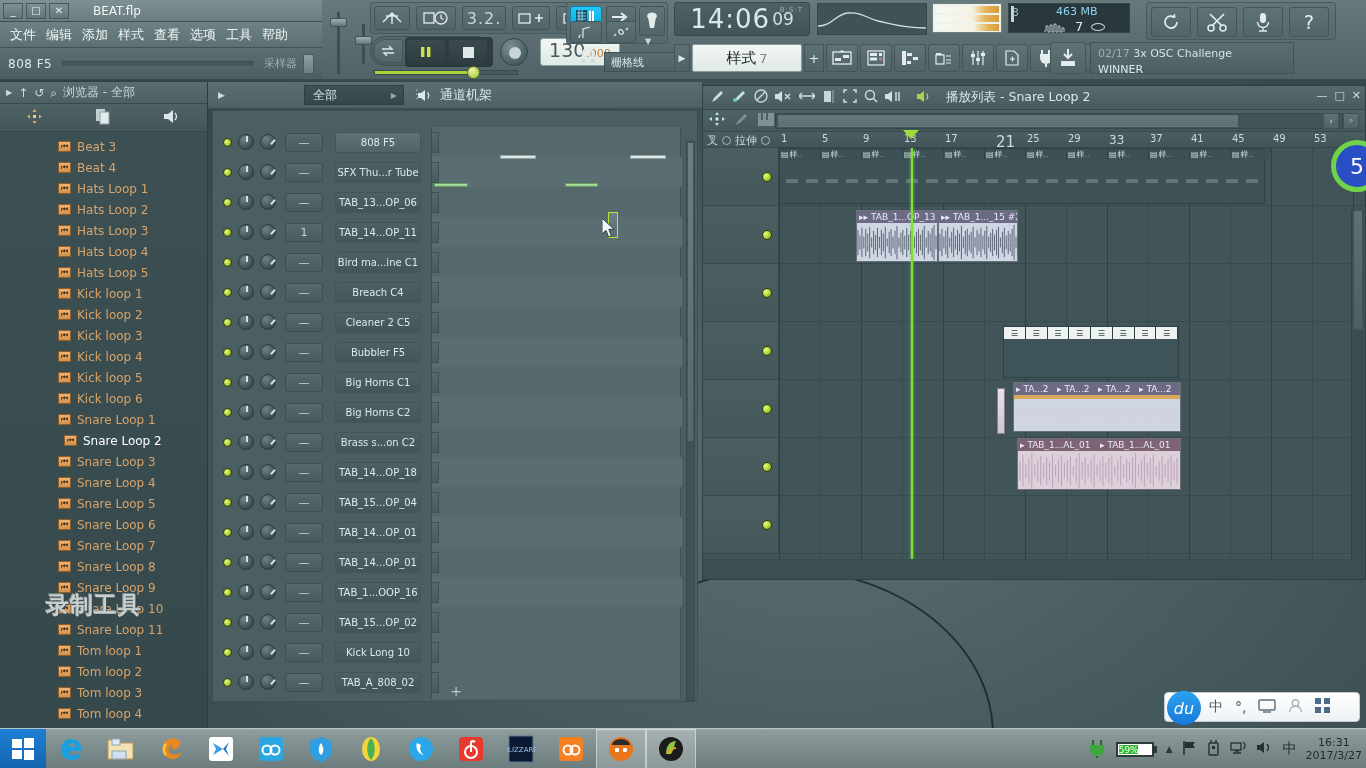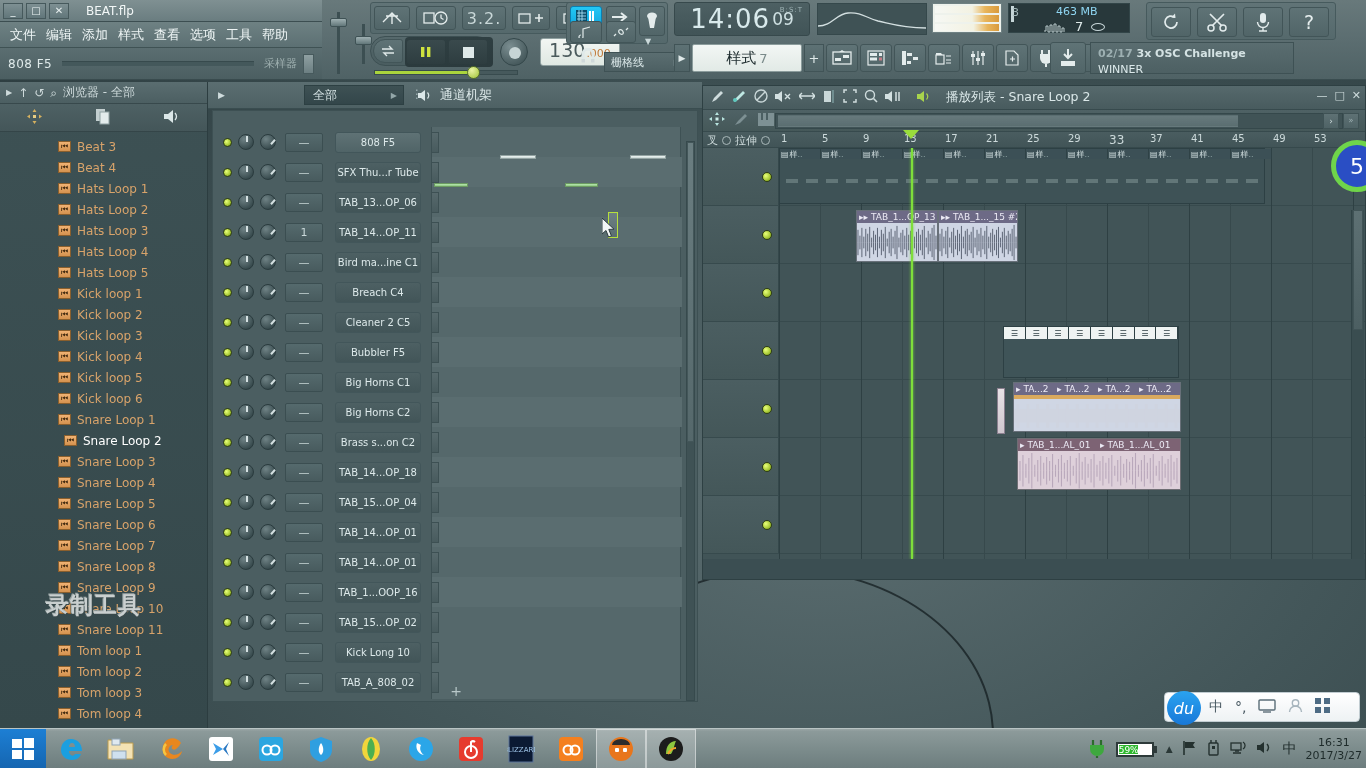--- a/index.html
+++ b/index.html
@@ -26,21 +26,21 @@
   
   .fl{ position:absolute; left:0; top:0; width:1366px; height:728px; }
 
   
   .titlebar{ position:absolute; left:0; top:0; width:322px; height:22px;
     background:linear-gradient(180deg,#7f9092,#6a7d80);
     border-bottom:1px solid #3c4e51; display:flex; align-items:center; }
   .winbtn{ width:20px; height:16px; margin-left:3px; border:1px solid #46595c;
     background:linear-gradient(180deg,#7e9093,#61767a); color:#e8f0f0;
     font-size:10px; line-height:14px; text-align:center; cursor:pointer;}
-  .titlebar .fname{ margin-left:17px; color:#f2f7f7; font-size:12px; }
+  .titlebar .fname{ margin-left:24px; color:#f2f7f7; font-size:12px; }
 
   
   .menubar{ position:absolute; left:0; top:22px; width:322px; height:26px;
     background:linear-gradient(180deg,#6e8183,#5c7073);
     display:flex; align-items:center; padding-left:10px; gap:10px;
     border-bottom:1px solid #3f5254;}
   .menubar .mi{ color:#eef5f5; font-size:13px; cursor:pointer; white-space:nowrap;}
 
   
   .hintbar{ position:absolute; left:0; top:48px; width:322px; height:32px;
@@ -95,21 +95,21 @@
   .patsel{ position:absolute; background:linear-gradient(180deg,#f2f6f4,#e2eae6);
     border:1px solid #8b9c9c; border-radius:2px; color:#1d2b2d;
     display:flex; align-items:center; justify-content:center; font-size:15px;}
   .patsel span.num{ color:#7a8a8a; font-size:13px; margin-left:3px;}
   .smallnav{ position:absolute; width:16px; background:linear-gradient(180deg,#5d7174,#4f6366);
     border:1px solid #415457; display:flex; align-items:center; justify-content:center;
     color:#dfe9e9; font-size:9px;}
 
   .newsbox{ position:absolute; background:linear-gradient(180deg,#5a6d70,#4d6063);
     border:1px solid #3e5154; color:#d4e2e3; padding:3px 7px; line-height:16px;}
-  .newsbox .l1{ font-size:11px;font-weight:bold;}
+  .newsbox .l1{ font-size:11px;}
   .newsbox .l1 em{ font-style:normal; color:#9db0b2;}
   .newsbox .l2{ font-size:11px; color:#dce9ea;}
 
   
   .browser{ position:absolute; left:0; top:82px; width:208px; height:646px;
     background:linear-gradient(180deg,#3d5154 0%,#35484b 100%);
     border-right:1px solid #2c3d40;}
   .browser-head{ height:22px; display:flex; align-items:center; gap:6px;
     padding:0 6px; background:linear-gradient(180deg,#5a6d70,#4c5f62);
     border-bottom:1px solid #38494c; color:#cedadb; font-size:12px;}
@@ -1259,21 +1259,21 @@
 
         </div>
       </div>
       <div class="playmark" style="left:200px;"></div>
       <div id="rulerticks">
           <div class="tk" style="position: absolute; left: 78px; top: 47px; color: rgb(205, 218, 219); font-size: 10px;">1</div>
           <div class="tk" style="position: absolute; left: 119px; top: 47px; color: rgb(205, 218, 219); font-size: 10px;">5</div>
           <div class="tk" style="position: absolute; left: 160px; top: 47px; color: rgb(205, 218, 219); font-size: 10px;">9</div>
           <div class="tk" style="position: absolute; left: 201px; top: 47px; color: rgb(205, 218, 219); font-size: 10px;">13</div>
           <div class="tk" style="position: absolute; left: 242px; top: 47px; color: rgb(205, 218, 219); font-size: 10px;">17</div>
-          <div class="tk" style="position: absolute; left: 283px; top: 47px; color: rgb(205, 218, 219); font-size: 10px;">21</div>
+          <div class="tk" style="position: absolute; left: 293px; top: 47px; color: rgb(205, 218, 219); font-size: 15px;">21</div>
           <div class="tk" style="position: absolute; left: 324px; top: 47px; color: rgb(205, 218, 219); font-size: 10px;">25</div>
           <div class="tk" style="position: absolute; left: 365px; top: 47px; color: rgb(205, 218, 219); font-size: 10px;">29</div>
           <div class="tk" style="position: absolute; left: 406px; top: 47px; color: rgb(205, 218, 219); font-size: 12px;">33</div>
           <div class="tk" style="position: absolute; left: 447px; top: 47px; color: rgb(205, 218, 219); font-size: 10px;">37</div>
           <div class="tk" style="position: absolute; left: 488px; top: 47px; color: rgb(205, 218, 219); font-size: 10px;">41</div>
           <div class="tk" style="position: absolute; left: 529px; top: 47px; color: rgb(205, 218, 219); font-size: 10px;">45</div>
           <div class="tk" style="position: absolute; left: 570px; top: 47px; color: rgb(205, 218, 219); font-size: 10px;">49</div>
           <div class="tk" style="position: absolute; left: 611px; top: 47px; color: rgb(205, 218, 219); font-size: 10px;">53</div>
         </div>
     </div>

